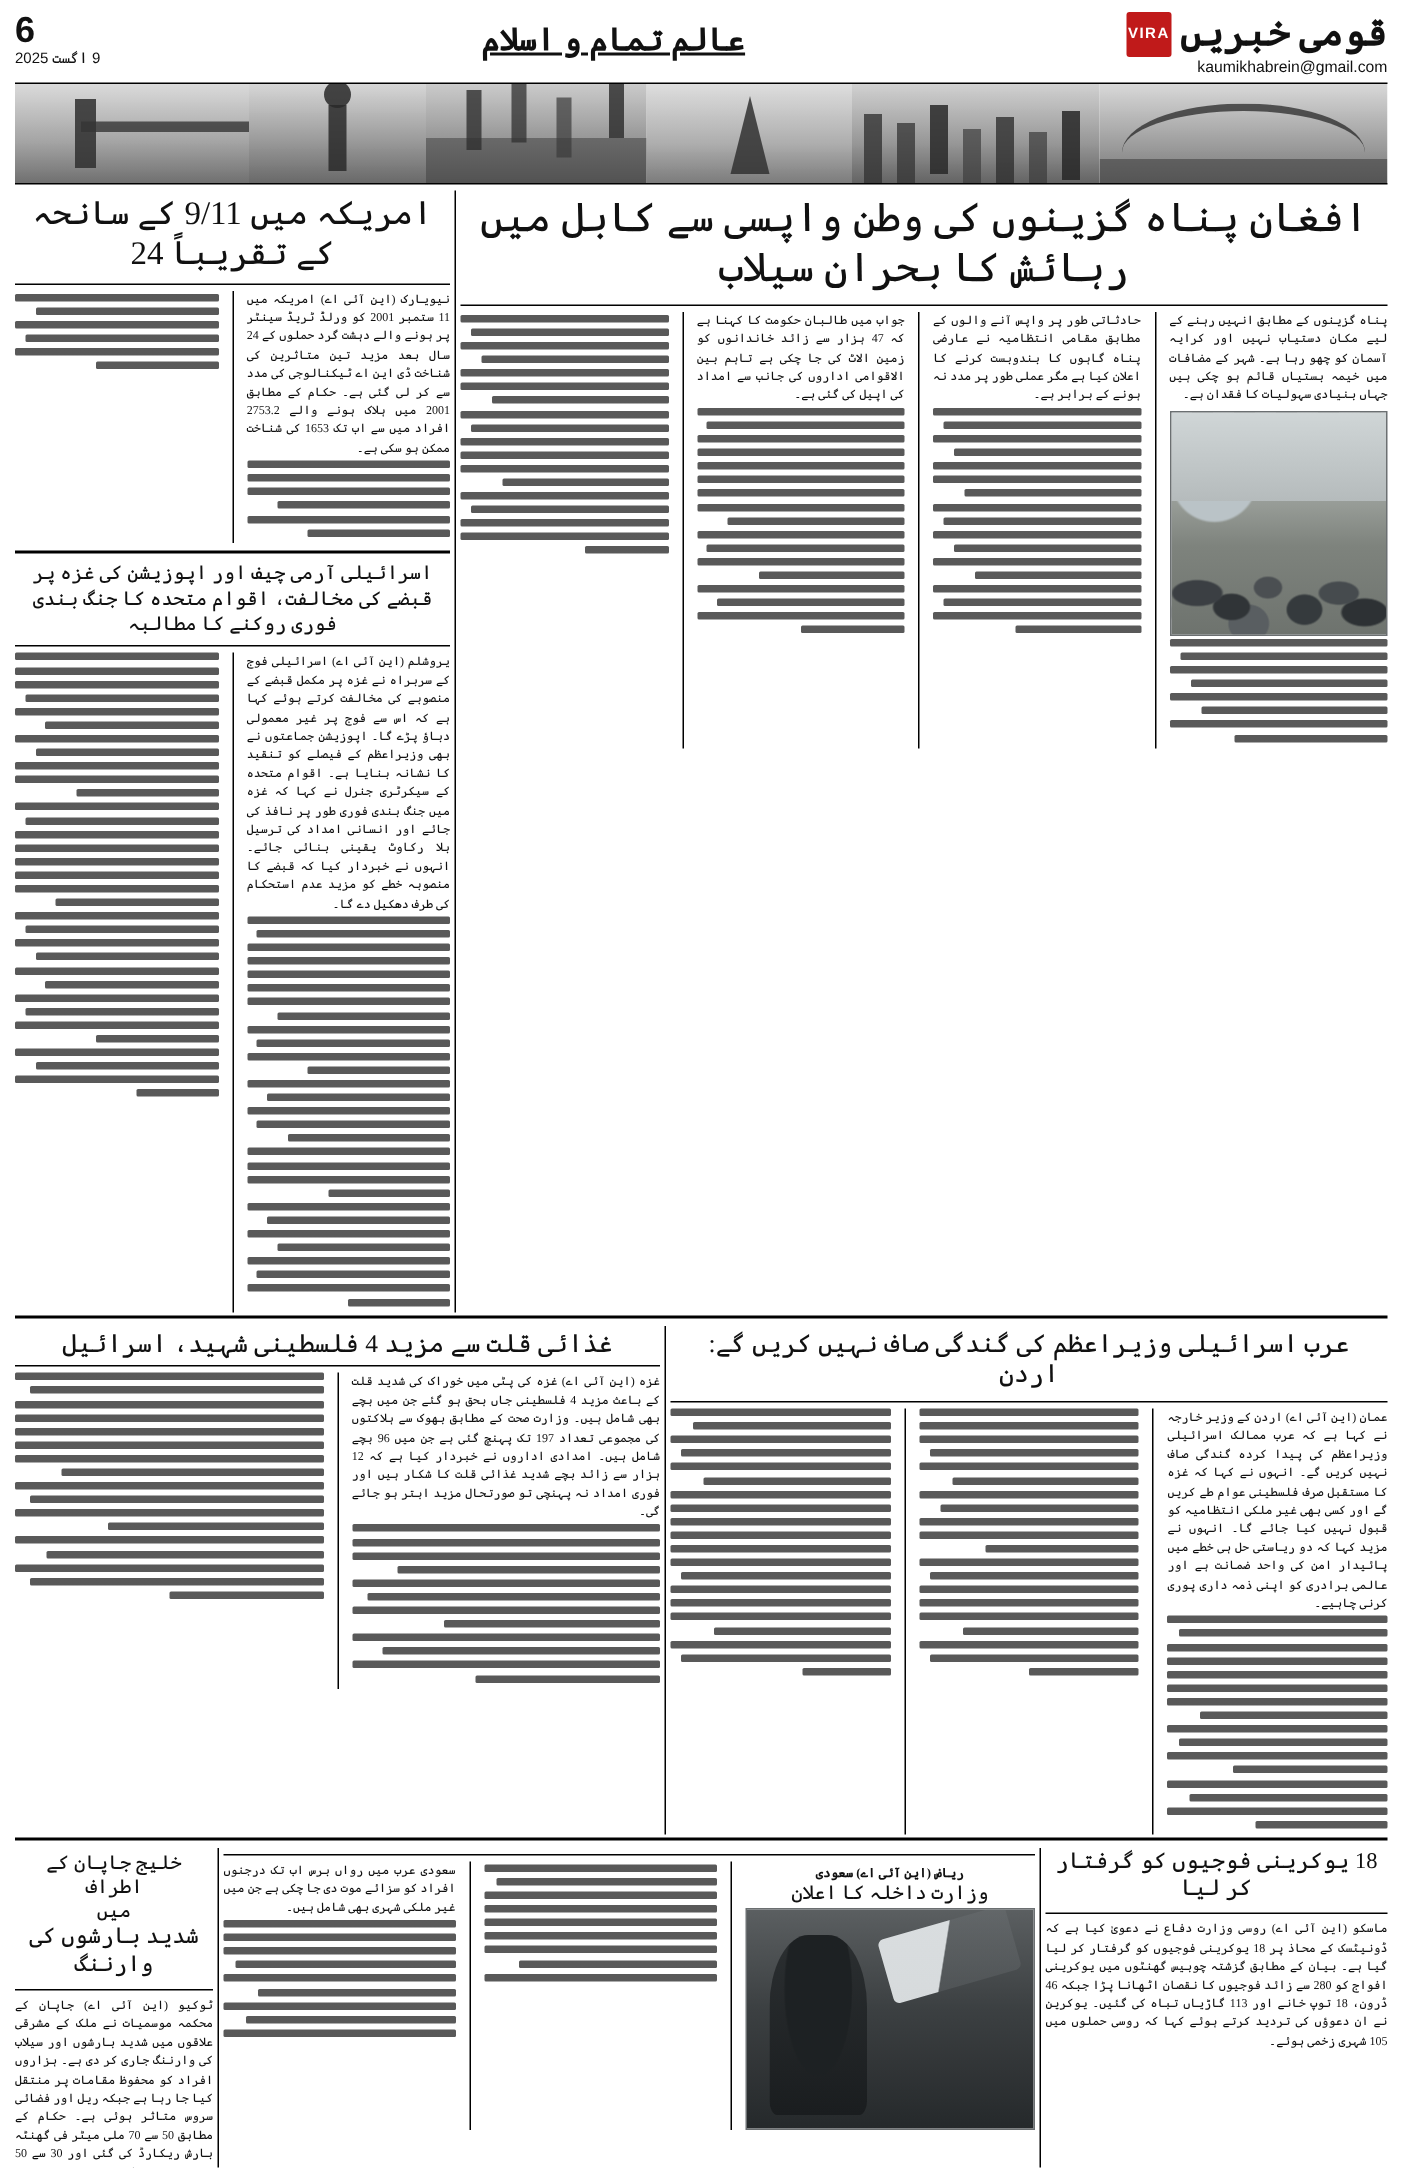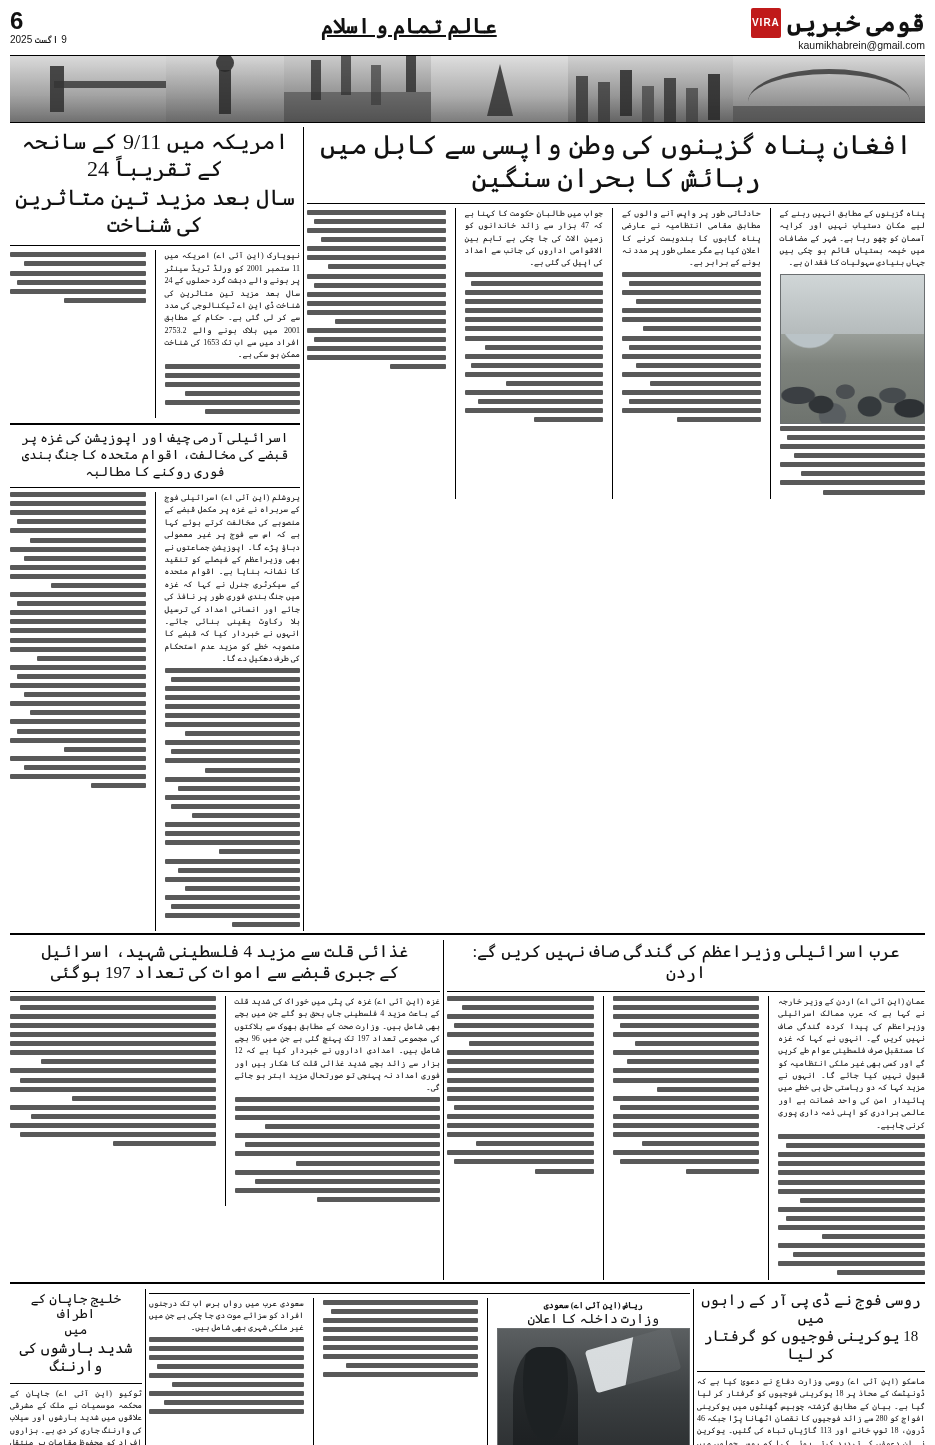--- a/index.html
+++ b/index.html
@@ -266,21 +266,21 @@
     <div class="banner-cell bc2"></div>
     <div class="banner-cell bc3"></div>
     <div class="banner-cell bc4"></div>
     <div class="banner-cell bc5"></div>
     <div class="banner-cell bc6"></div>
   </div>
 
   <div class="row">
 
     <div style="flex: 1 1 620px;">
-      <div class="hl hl-xl" style="padding:2px 4px 4px 4px;">افغان پناہ گزینوں کی وطن واپسی سے کابل میں رہائش کا بحران سنگین</div>
+      <div class="hl hl-xl" style="padding:2px 4px 4px 4px;">افغان پناہ گزینوں کی وطن واپسی سے کابل میں رہائش کا بحران سیلاب</div>
       <div class="rule"></div>
       <div class="cols" style="gap:6px;">
 
         <div class="col" style="flex:1.05;">
           <div class="col-text">پناہ گزینوں کے مطابق انہیں رہنے کے لیے مکان دستیاب نہیں اور کرایہ آسمان کو چھو رہا ہے۔ شہر کے مضافات میں خیمہ بستیاں قائم ہو چکی ہیں جہاں بنیادی سہولیات کا فقدان ہے۔</div>
           <div class="photo refugees" style="height:150px;margin-top:4px;"></div>
           <div class="textblock">
             <div class="tl s100"></div>
               <div class="tl s95"></div>
               <div class="tl s100"></div>
@@ -363,21 +363,20 @@
               <div class="tl s40"></div>
           </div>
         </div>
       </div>
     </div>
 
     <div class="sep-v"></div>
 
     <div style="flex: 0 0 290px;">
       <div class="hl hl-lg" style="padding:2px 2px;">امریکہ میں 9/11 کے سانحہ کے تقریباً 24</div>
-      <div class="hl hl-lg" style="padding:0 2px 3px 2px;">سال بعد مزید تین متاثرین کی شناخت</div>
       <div class="rule"></div>
       <div class="cols" style="gap:6px;">
         <div class="col">
           <div class="col-text">نیویارک (این آئی اے) امریکہ میں 11 ستمبر 2001 کو ورلڈ ٹریڈ سینٹر پر ہونے والے دہشت گرد حملوں کے 24 سال بعد مزید تین متاثرین کی شناخت ڈی این اے ٹیکنالوجی کی مدد سے کر لی گئی ہے۔ حکام کے مطابق 2001 میں ہلاک ہونے والے 2753.2 افراد میں سے اب تک 1653 کی شناخت ممکن ہو سکی ہے۔</div>
           <div class="textblock">
             <div class="tl s100"></div>
               <div class="tl s92"></div>
               <div class="tl s100"></div>
             <div class="tl s85"></div>
               <div class="tl s100"></div>
@@ -555,21 +554,20 @@
               <div class="tl s40"></div>
           </div>
         </div>
       </div>
     </div>
 
     <div class="sep-v"></div>
 
     <div style="flex:0 0 430px;">
       <div class="hl hl-md" style="padding:2px 2px 0 2px;">غذائی قلت سے مزید 4 فلسطینی شہید، اسرائیل</div>
-      <div class="hl hl-md" style="padding:0 2px 3px 2px;">کے جبری قبضے سے اموات کی تعداد 197 ہوگئی</div>
       <div class="rule"></div>
       <div class="cols" style="gap:6px;">
         <div class="col">
           <div class="col-text">غزہ (این آئی اے) غزہ کی پٹی میں خوراک کی شدید قلت کے باعث مزید 4 فلسطینی جاں بحق ہو گئے جن میں بچے بھی شامل ہیں۔ وزارت صحت کے مطابق بھوک سے ہلاکتوں کی مجموعی تعداد 197 تک پہنچ گئی ہے جن میں 96 بچے شامل ہیں۔ امدادی اداروں نے خبردار کیا ہے کہ 12 ہزار سے زائد بچے شدید غذائی قلت کا شکار ہیں اور فوری امداد نہ پہنچی تو صورتحال مزید ابتر ہو جائے گی۔</div>
           <div class="textblock">
             <div class="tl s100"></div>
               <div class="tl s92"></div>
               <div class="tl s100"></div>
             <div class="tl s85"></div>
               <div class="tl s100"></div>
@@ -606,21 +604,20 @@
         </div>
       </div>
     </div>
   </div>
 
   <div class="rule-thick" style="margin-top:2px;"></div>
 
   <div class="row">
 
     <div style="flex:0 0 228px;">
-      <div class="hl hl-sm" style="padding:2px 2px 0 2px;">روسی فوج نے ڈی پی آر کے راہوں میں</div>
       <div class="hl hl-sm" style="padding:0 2px 3px 2px;">18 یوکرینی فوجیوں کو گرفتار کر لیا</div>
       <div class="rule"></div>
       <div class="col-text">ماسکو (این آئی اے) روسی وزارت دفاع نے دعویٰ کیا ہے کہ ڈونیٹسک کے محاذ پر 18 یوکرینی فوجیوں کو گرفتار کر لیا گیا ہے۔ بیان کے مطابق گزشتہ چوبیس گھنٹوں میں یوکرینی افواج کو 280 سے زائد فوجیوں کا نقصان اٹھانا پڑا جبکہ 46 ڈرون، 18 توپ خانے اور 113 گاڑیاں تباہ کی گئیں۔ یوکرین نے ان دعوؤں کی تردید کرتے ہوئے کہا کہ روسی حملوں میں 105 شہری زخمی ہوئے۔</div>
 
     </div>
 
     <div class="sep-v"></div>
 
     <div style="flex:1 1 450px;">
       <div class="rule"></div>

